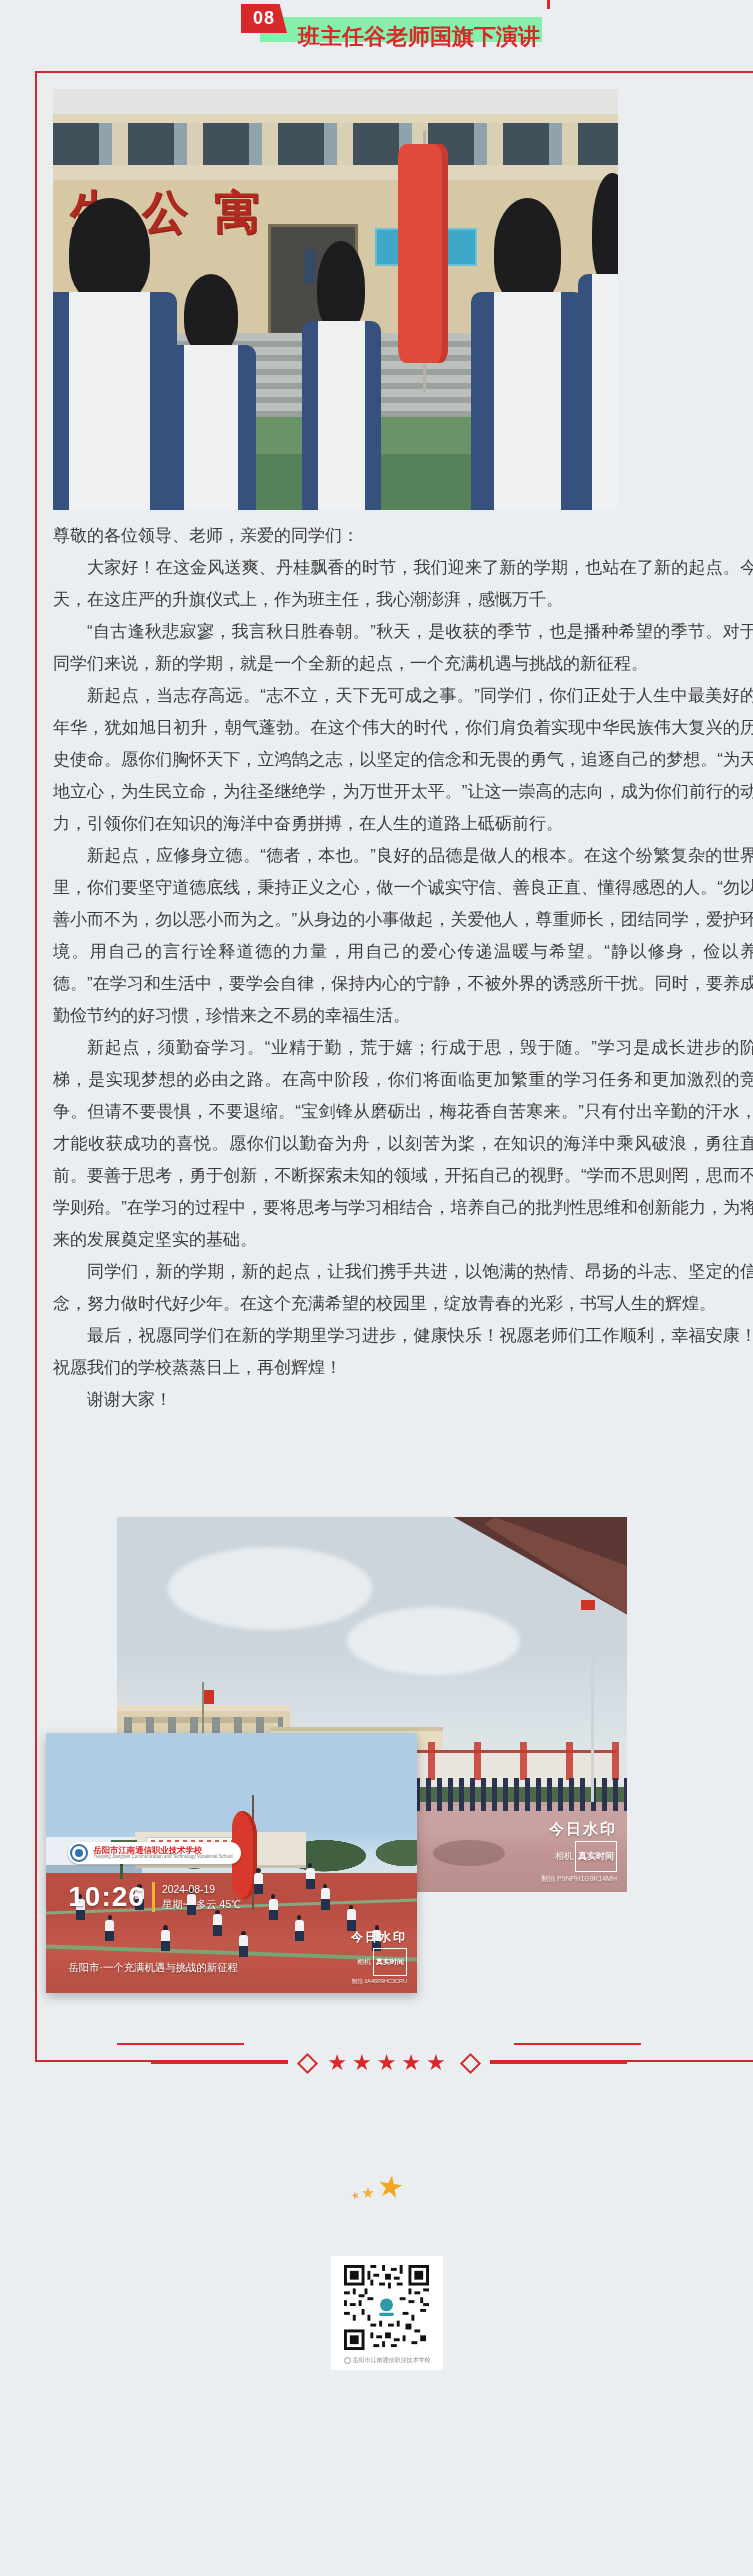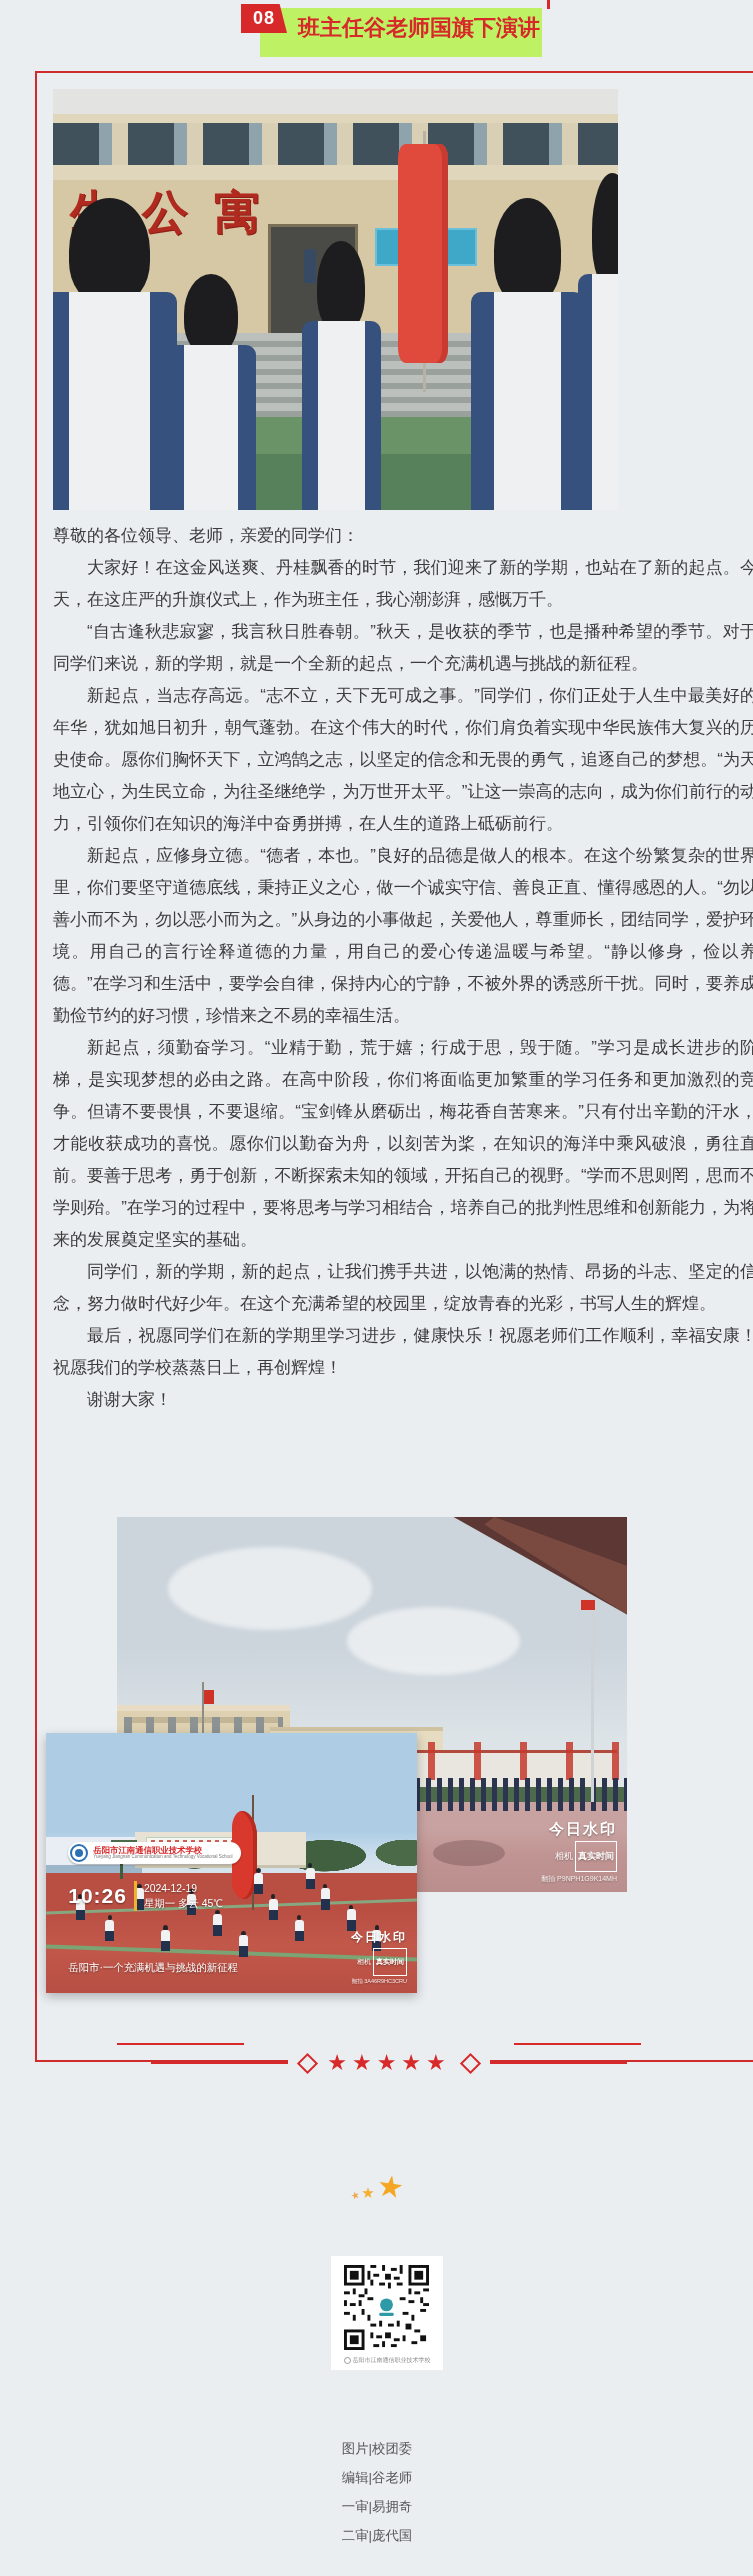--- a/index.html
+++ b/index.html
@@ -1,20 +1,20 @@
 <!DOCTYPE html>
 <html><head>
 <meta charset="utf-8">
 <style>
   html,body{margin:0;padding:0;background:#ebeef1;}
   .page{position:relative;width:754px;height:2576px;background:#ebeef1;overflow:hidden;
         font-family:"Liberation Sans",sans-serif;}
 
   
-  .banner{position:absolute;left:260px;top:8px;width:282px;height:49px;background:#bef264;}
+  .banner{position:absolute;left:260px;top:17px;width:282px;height:25px;background:#86efac;}
   .banner-title{position:absolute;left:38px;top:0;width:244px;height:39px;line-height:39px;
         color:#d7282a;font-size:22px;font-weight:bold;white-space:nowrap;}
   .badge{position:absolute;left:241px;top:4px;width:46px;height:29px;background:#d7282a;
         clip-path:polygon(0 0,84% 0,100% 100%,0 100%);color:#fff;font-weight:bold;
         font-size:18px;text-align:center;line-height:29px;letter-spacing:1px;}
   .red-tick{position:absolute;left:547px;top:0;width:3px;height:9px;background:#d7282a;}
 
   
   .card{position:absolute;left:35px;top:71px;width:704px;height:1987px;
         border:2px solid #cf2a2c;padding:0 16px;box-sizing:content-box;background:#ebeef1;}
@@ -122,21 +122,21 @@
         display:flex;align-items:center;padding:0 8px 0 2px;box-shadow:0 1px 2px rgba(0,0,0,.3);}
   .p3-badge .logo{width:18px;height:18px;border-radius:50%;background:#fff;border:2px solid #2d6fb5;
         box-sizing:border-box;position:relative;}
   .p3-badge .logo::after{content:"";position:absolute;left:3px;top:3px;width:8px;height:8px;
         border-radius:50%;background:#2d6fb5;}
   .p3-badge .btxt{margin-left:5px;line-height:1.1;}
   .p3-badge .bt1{color:#d7282a;font-size:8.4px;font-weight:bold;white-space:nowrap;}
   .p3-badge .bt2{color:#777;font-size:4.5px;white-space:nowrap;}
   .p3-time{position:absolute;left:6%;top:57%;display:flex;align-items:center;color:#fff;
         text-shadow:0 1px 2px rgba(0,0,0,.45);}
-  .p3-time .big{font-size:21px;font-weight:bold;letter-spacing:1px;}
+  .p3-time .big{font-size:28px;font-weight:bold;letter-spacing:1px;}
   .p3-time .bar{width:3px;height:30px;background:#f0b42c;margin:0 7px;}
   .p3-time .dt{font-size:10.4px;line-height:15px;}
   .p3-loc{position:absolute;left:6%;bottom:7%;color:#fff;font-size:10.4px;
         text-shadow:0 1px 2px rgba(0,0,0,.45);}
   .wm-small .wm-brand{font-size:12px;}
   .wm-small .wm-row{font-size:7px;}
   .wm-small .wm-code{font-size:5.5px;}
 
   
   .divider{position:absolute;left:35px;top:2051px;width:708px;height:24px;
@@ -285,21 +285,21 @@
         <div class="logo"></div>
         <div class="btxt">
           <div class="bt1">岳阳市江南通信职业技术学校</div>
           <div class="bt2">Yueyang Jiangnan Communication and Technology Vocational School</div>
         </div>
       </div>
       <div class="p3-time">
         <div class="big">10:26</div>
         <div class="bar"></div>
         <div class="dt">
-          <div>2024-12-19</div>
+          <div>2024-08-19</div>
           <div>星期一 多云 45℃</div>
         </div>
       </div>
       <div class="p3-loc">岳阳市·一个充满机遇与挑战的新征程</div>
       <div class="wm wm-small">
         <div class="wm-brand">今日水印</div>
         <div class="wm-row"><span>相机</span><span class="wm-tag">真实时间</span></div>
         <div class="wm-code">翻拍 3A46R9HC3CRU</div>
       </div>
     </div>
@@ -385,21 +385,15 @@
           <rect x="26" y="24" width="2" height="2"></rect>
           <rect x="23" y="26" width="2" height="1"></rect>
       </g>
       <rect x="10.5" y="10.5" width="8" height="8" rx="1.5" fill="#fff"></rect>
       <circle cx="14.5" cy="13.6" r="2.2" fill="#2e9aa8"></circle>
       <rect x="12" y="16.3" width="5" height="1.1" rx="0.5" fill="#2e9aa8"></rect>
     </svg>
     <div class="qr-caption"><span class="dot"></span><span>岳阳市江南通信职业技术学校</span></div>
   </div>
 
-  <div class="credits" id="credits">
-      <div>图片|校团委</div>
-      <div>编辑|谷老师</div>
-      <div>一审|易拥奇</div>
-      <div>二审|庞代国</div>
-    </div>
 
 </div>
 
 
 </body></html>

